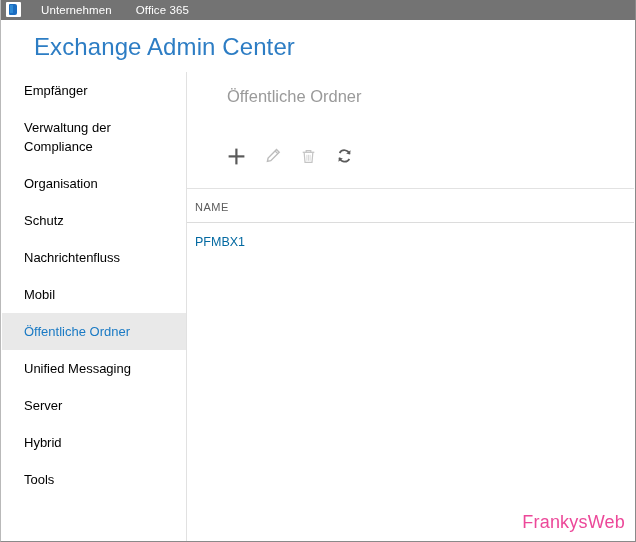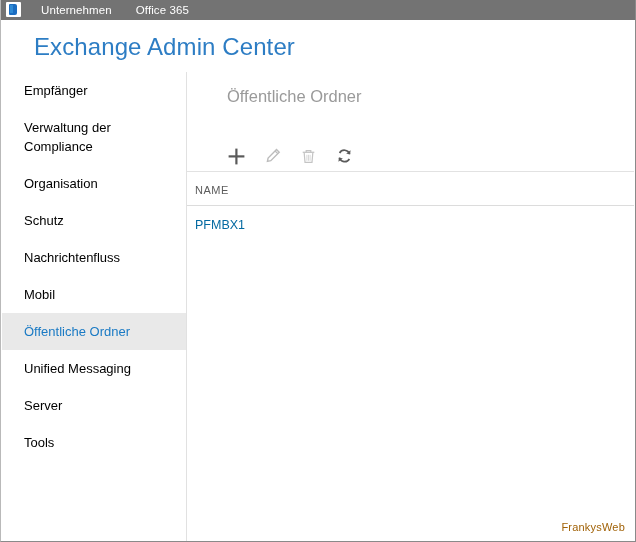--- a/index.html
+++ b/index.html
@@ -178,21 +178,21 @@
     justify-content: center;
     cursor: pointer;
     background: transparent;
     border: 0;
     padding: 0;
   }
   .tool-btn.is-disabled { cursor: default; }
   .tool-btn svg { display: block; }
 
   .grid {
-    margin-top: 0;
+    margin-top: 17px;
     border-top: 1px solid #e2e2e2;
   }
   .grid-head {
     border-bottom: 1px solid #dcdcdc;
     padding: 8px 0 7px 8px;
   }
   .grid-head .col {
     font-size: 11px;
     color: #5c5c5c;
     letter-spacing: 0.5px;
@@ -203,22 +203,22 @@
   }
   .grid-row .cell {
     font-size: 12.5px;
     color: #0369a1;
   }
 
   .watermark {
     position: absolute;
     right: 10px;
     bottom: 8px;
-    font-size: 11px;
-    color: #a16207;
+    font-size: 18px;
+    color: #ec4899;
     letter-spacing: 0.2px;
     user-select: none;
   }
 </style>
 </head>
 <body>
 
 <div id="app">
 
   <div class="suitebar">
@@ -236,20 +236,21 @@
   <nav class="leftnav">
     <div class="nav-item">Empfänger</div>
     <div class="nav-item" style="padding-right:60px;">Verwaltung der Compliance</div>
     <div class="nav-item">Organisation</div>
     <div class="nav-item">Schutz</div>
     <div class="nav-item">Nachrichtenfluss</div>
     <div class="nav-item">Mobil</div>
     <div class="nav-item is-selected">Öffentliche Ordner</div>
     <div class="nav-item">Unified Messaging</div>
     <div class="nav-item">Server</div>
+    <div class="nav-item">Hybrid</div>
     <div class="nav-item">Tools</div>
   </nav>
 
   <section class="content">
 
     <div class="tabstrip">
       <div class="tab">Öffentliche Ordner</div>
     </div>
 
     <div class="toolbar">

